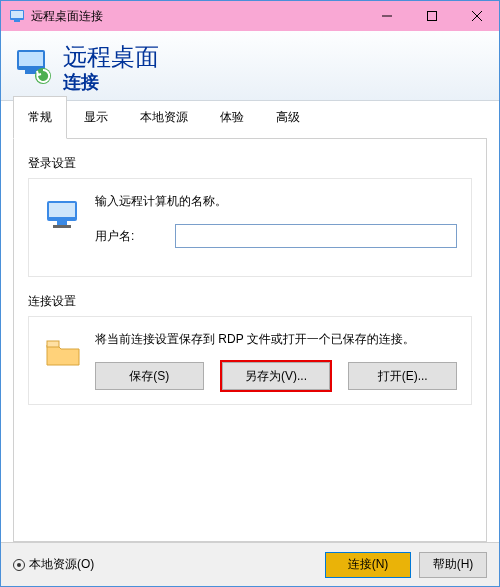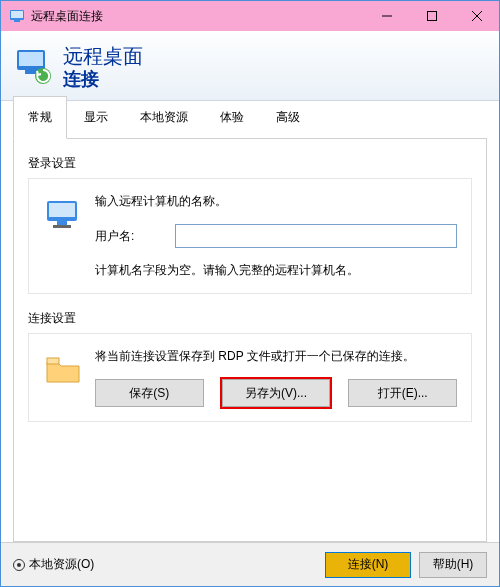--- a/index.html
+++ b/index.html
@@ -11,21 +11,21 @@
   .titlebar .app-icon { width: 16px; height: 16px; margin-right: 6px; }
   .titlebar .title-text { flex: 1; color: #000; }
   .win-btns { display: flex; height: 30px; }
   .win-btn { width: 45px; height: 30px; display: flex; align-items: center; justify-content: center; color: #000; }
   .win-btn svg { width: 10px; height: 10px; }
 
   
   .banner { height: 70px; background: linear-gradient(to bottom, #fdfeff 0%, #eaf1f8 100%); border-bottom: 1px solid #d0d7de; display: flex; align-items: center; padding-left: 12px; }
   .banner .big-icon { width: 40px; height: 40px; margin-right: 10px; }
   .banner .labels { display: flex; flex-direction: column; }
-  .banner .line1 { color: #003399; font-size: 20px; }
+  .banner .line1 { color: #003399; font-size: 24px; }
   .banner .line2 { color: #003399; font-size: 18px; font-weight: bold; line-height: 1; }
 
   
   .client { position: absolute; top: 100px; left: 0; right: 0; bottom: 44px; padding: 12px 12px 0 12px; }
 
   
   .tab-strip { display: flex; align-items: flex-end; border-bottom: 1px solid #d0d0d0; height: 26px; position: relative; z-index: 1; }
   .tab { padding: 12px 14px; border: 1px solid transparent; border-bottom: none; color: #000; cursor: default; margin-right: 2px; position: relative; }
   .tab.active { background: #fff; border-color: #d0d0d0; border-bottom: 1px solid #fff; margin-bottom: -1px; }
   .tab-panel { border: 1px solid #d0d0d0; border-top: none; height: calc(100% - 26px); padding: 14px; position: relative; }
@@ -125,21 +125,20 @@
           <rect x="14" y="26" width="10" height="4" fill="#3b8ae6"></rect>
           <rect x="10" y="30" width="18" height="3" fill="#666"></rect>
         </svg>
       </span>
       <div class="group-body">
         <div class="prompt">输入远程计算机的名称。</div>
         <div class="form-row">
           <label>用户名:</label>
           <input class="textbox" type="text" value="" style="">
         </div>
-        <div class="hint">计算机名字段为空。请输入完整的远程计算机名。</div>
       </div>
     </div>
 
     <div class="group-label">连接设置</div>
     <div class="group-box">
       <span class="group-icon">
         <svg viewBox="0 0 40 40">
           <path d="M4 12 h10 l4 4 h18 v16 h-32 z" fill="#ffd27a" stroke="#d9a43b"></path>
           <rect x="4" y="8" width="12" height="6" fill="#ffe0a3" stroke="#d9a43b"></rect>
         </svg>

